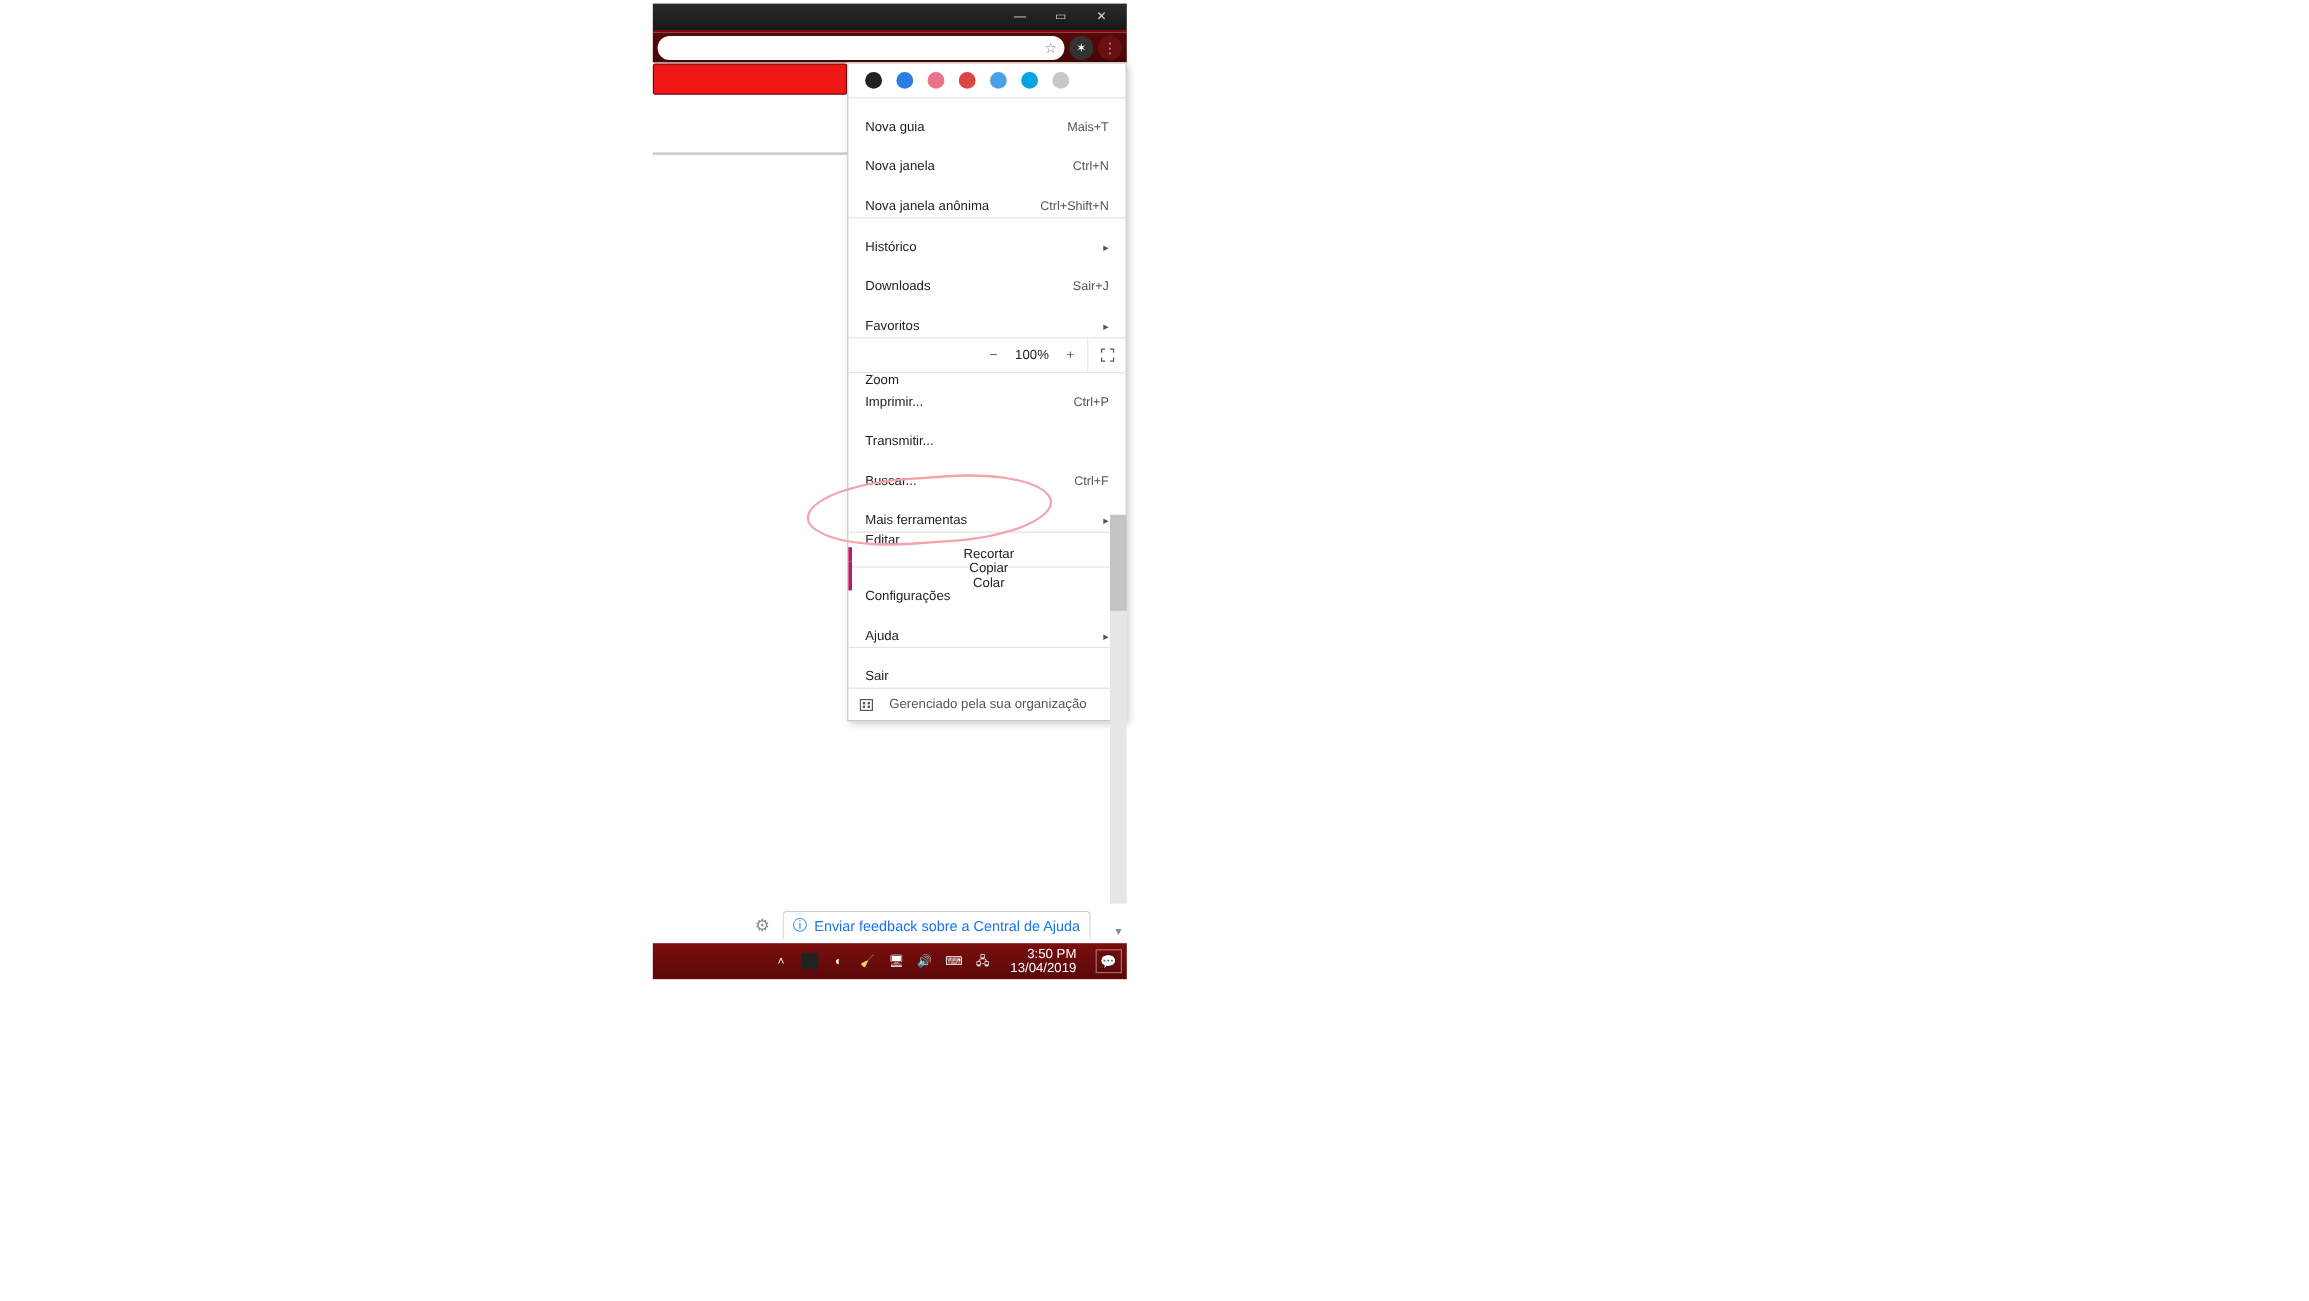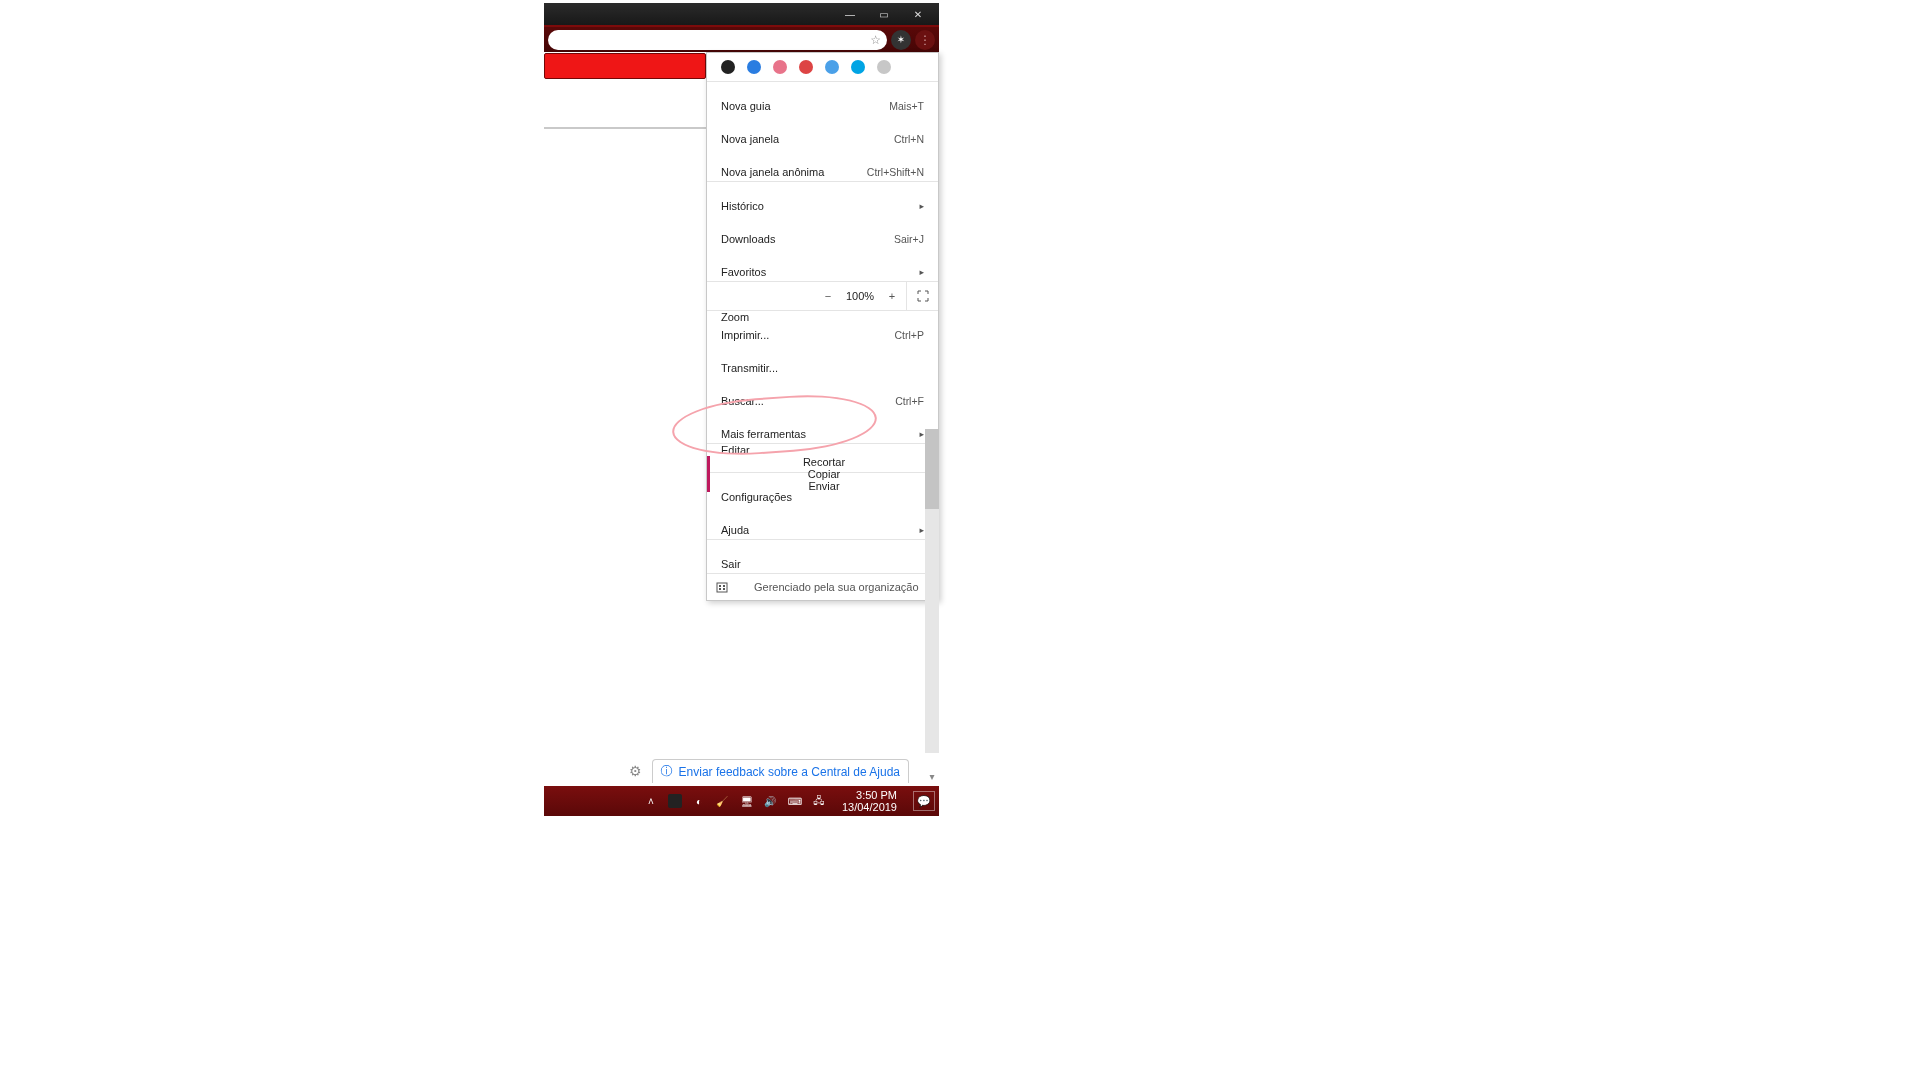--- a/index.html
+++ b/index.html
@@ -123,21 +123,21 @@
   }
 
   .edit-row { display:flex; height:28px;flex-direction:column; }
   .edit-row .lbl { width:60px; padding-left:14px; display:flex;align-items:center; }
   .edit-row .ebtn {
     flex:1; border-left:3px solid #be185d;
     display:flex;align-items:center;justify-content:center;
   }
 
   .managed {
-    display:flex; align-items:center; gap:25px;
+    display:flex; align-items:center; gap:12px;
     padding:6px 8px; color:#555;text-align:center;
   }
   .managed .bicon {
     width:14px;height:14px; display:flex;align-items:center;justify-content:center;
     color:#555;font-size:12px;
   }
 
   
   .annot {
     position:absolute; left:128px; top:394px;
@@ -249,21 +249,21 @@
     <div class="mi">
       <span>Mais ferramentas</span>
       <span class="chev">▸</span>
     </div>
     <div class="sep"></div>
 
     <div class="edit-row">
       <span class="lbl">Editar</span>
       <span class="ebtn">Recortar</span>
       <span class="ebtn">Copiar</span>
-      <span class="ebtn">Enviar</span>
+      <span class="ebtn">Colar</span>
     </div>
     <div class="sep"></div>
 
     <div class="mi">
       <span>Configurações</span>
     </div>
     <div class="mi">
       <span>Ajuda</span>
       <span class="chev">▸</span>
     </div>

